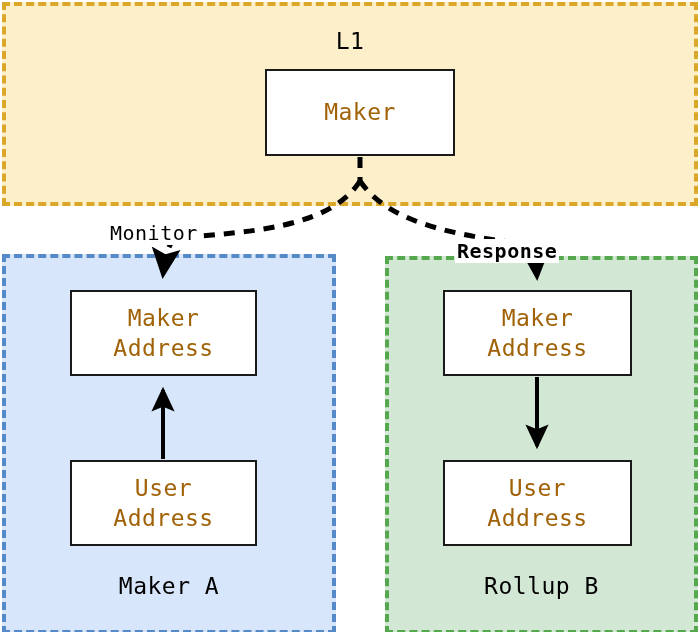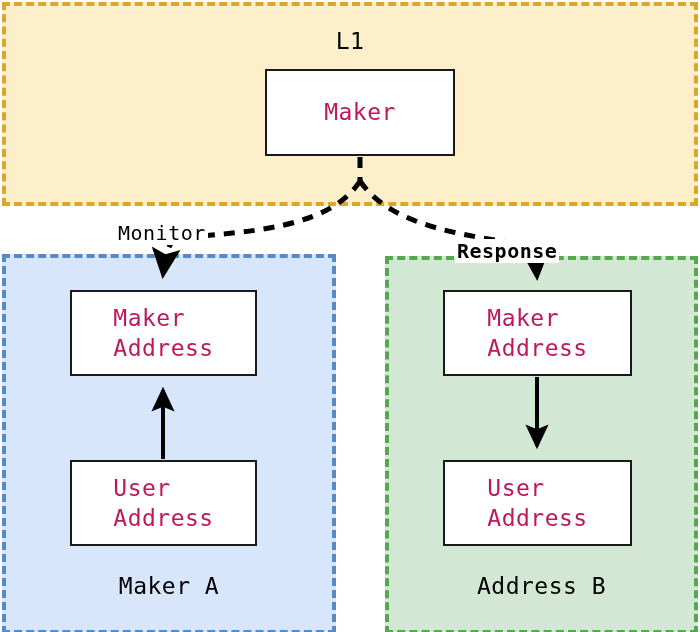--- a/index.html
+++ b/index.html
@@ -48,21 +48,22 @@
   }
   
   .node {
     position: absolute;
     box-sizing: border-box;
     background: #ffffff;
     border: 2px solid #1a1a1a;
     display: flex;
     align-items: center;
     justify-content: center;
-    color: #be185d;
+    text-align: center;
+    color: #a16207;
     line-height: 1.32;
     white-space: pre-line;
     font-size: 23px;
     letter-spacing: 0.5px;
   }
   #node-maker-l1 {
     left: 265px; top: 69px;
     width: 190px; height: 87px;
   }
   #node-maker-addr-a {
@@ -107,21 +108,21 @@
   
   .edge-label {
     position: absolute;
     color: #000000;
     font-size: 20px;
     letter-spacing: 0.5px;
     white-space: nowrap;
     background: #ffffff;
     padding: 0 2px;
   }
-  #label-monitor { left: 116px; top: 221px; }
+  #label-monitor { left: 108px; top: 221px; }
   #label-response { left: 455px; top: 239px; font-weight: bold; }
   
   #edges {
     position: absolute;
     left: 0; top: 0;
     width: 700px; height: 632px;
     pointer-events: none;
   }
 </style>
 </head>
@@ -129,21 +130,21 @@
 
 <div id="canvas">
 
   <div class="group" id="group-l1"></div>
   <div class="plain-label" id="label-l1">L1</div>
 
   <div class="group" id="group-rollup-a"></div>
   <div class="plain-label" id="label-rollup-a">Maker A</div>
 
   <div class="group" id="group-rollup-b"></div>
-  <div class="plain-label" id="label-rollup-b">Address B</div>
+  <div class="plain-label" id="label-rollup-b">Rollup B</div>
 
   <svg id="edges" viewBox="0 0 700 632" width="700" height="632" xmlns="http://www.w3.org/2000/svg">
     <defs>
       <marker id="arrowhead" markerWidth="7" markerHeight="7" refX="5.4" refY="3.1" orient="auto" markerUnits="strokeWidth">
         <path d="M0,0.2 L6.2,3.1 L0,6.0 L1.2,3.1 Z" fill="#000000"></path>
       </marker>
     </defs>
 
     <path d="M360,157 L360,181" stroke="#000000" stroke-width="5" fill="none" stroke-dasharray="11,9" stroke-linecap="butt"></path>
 

